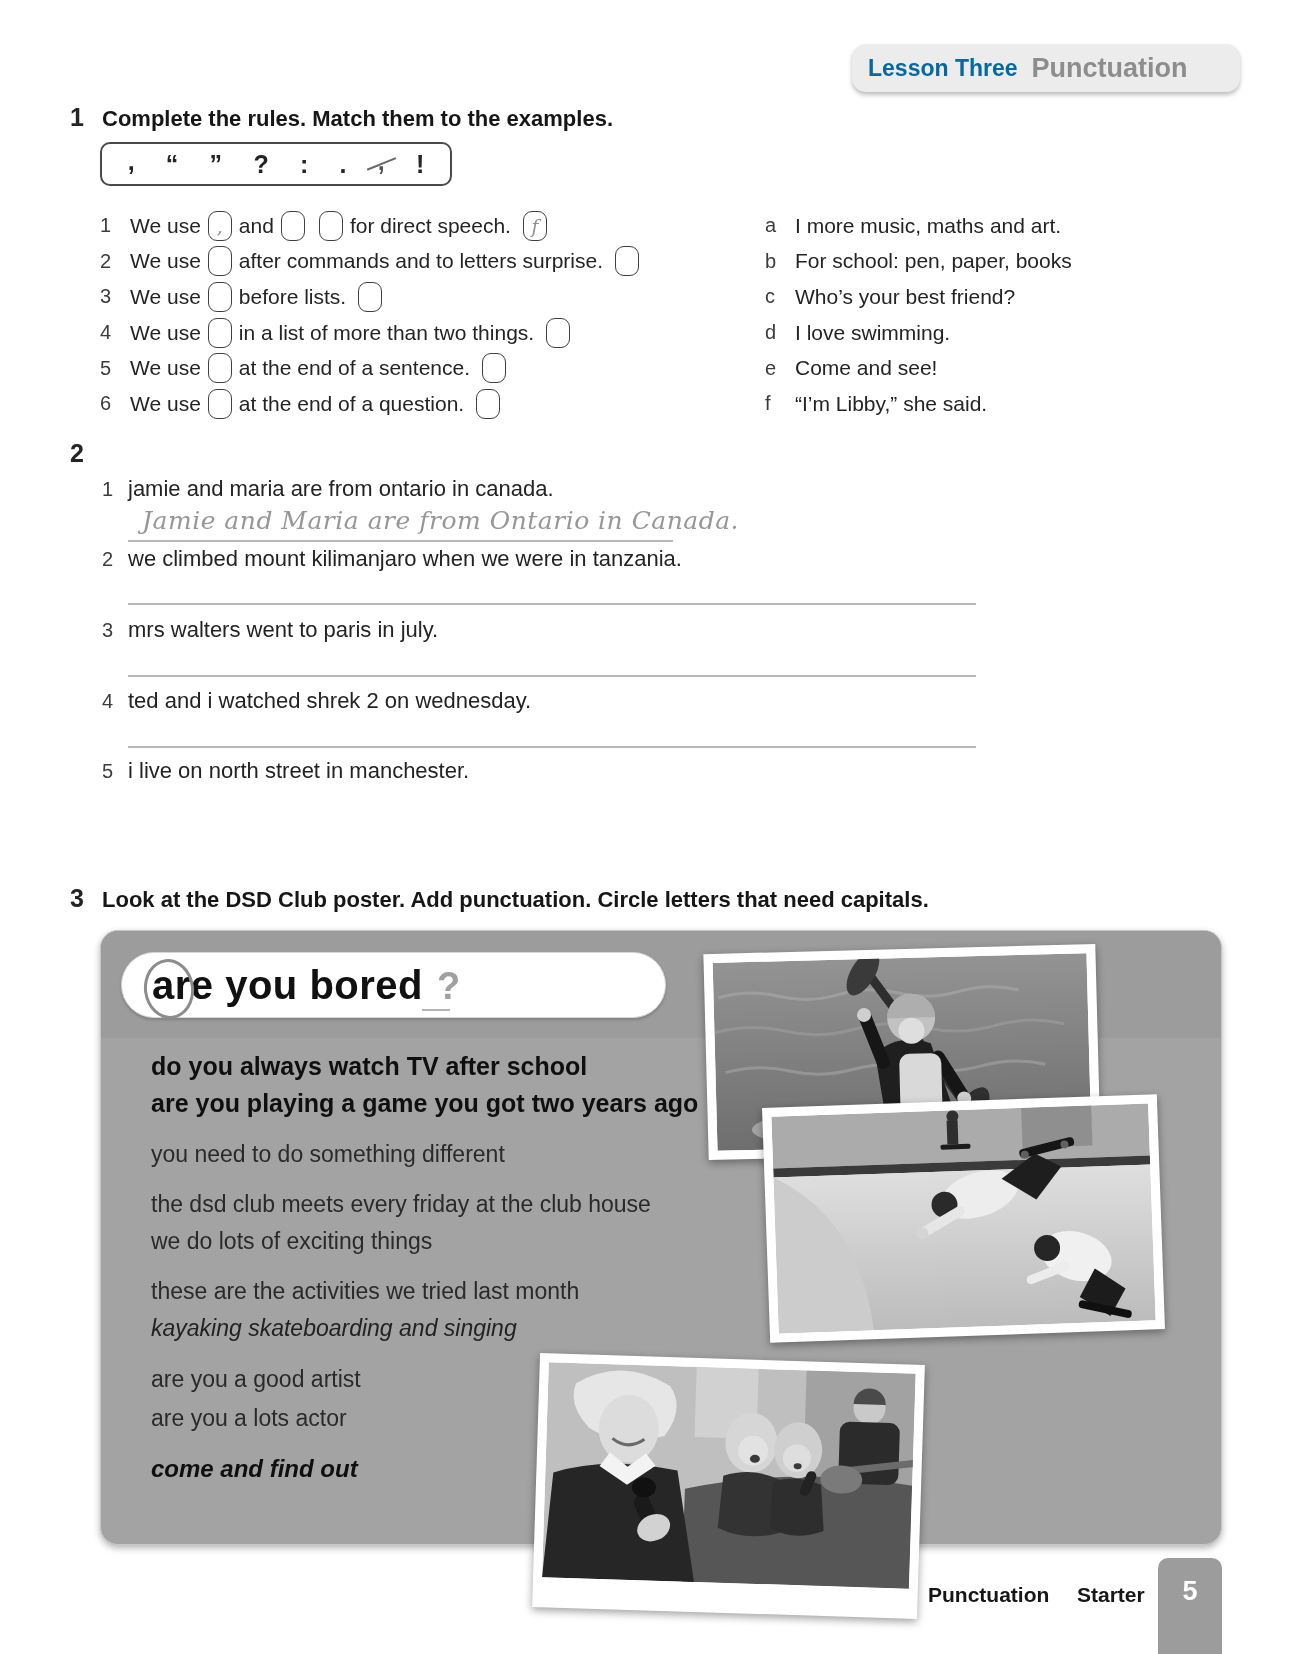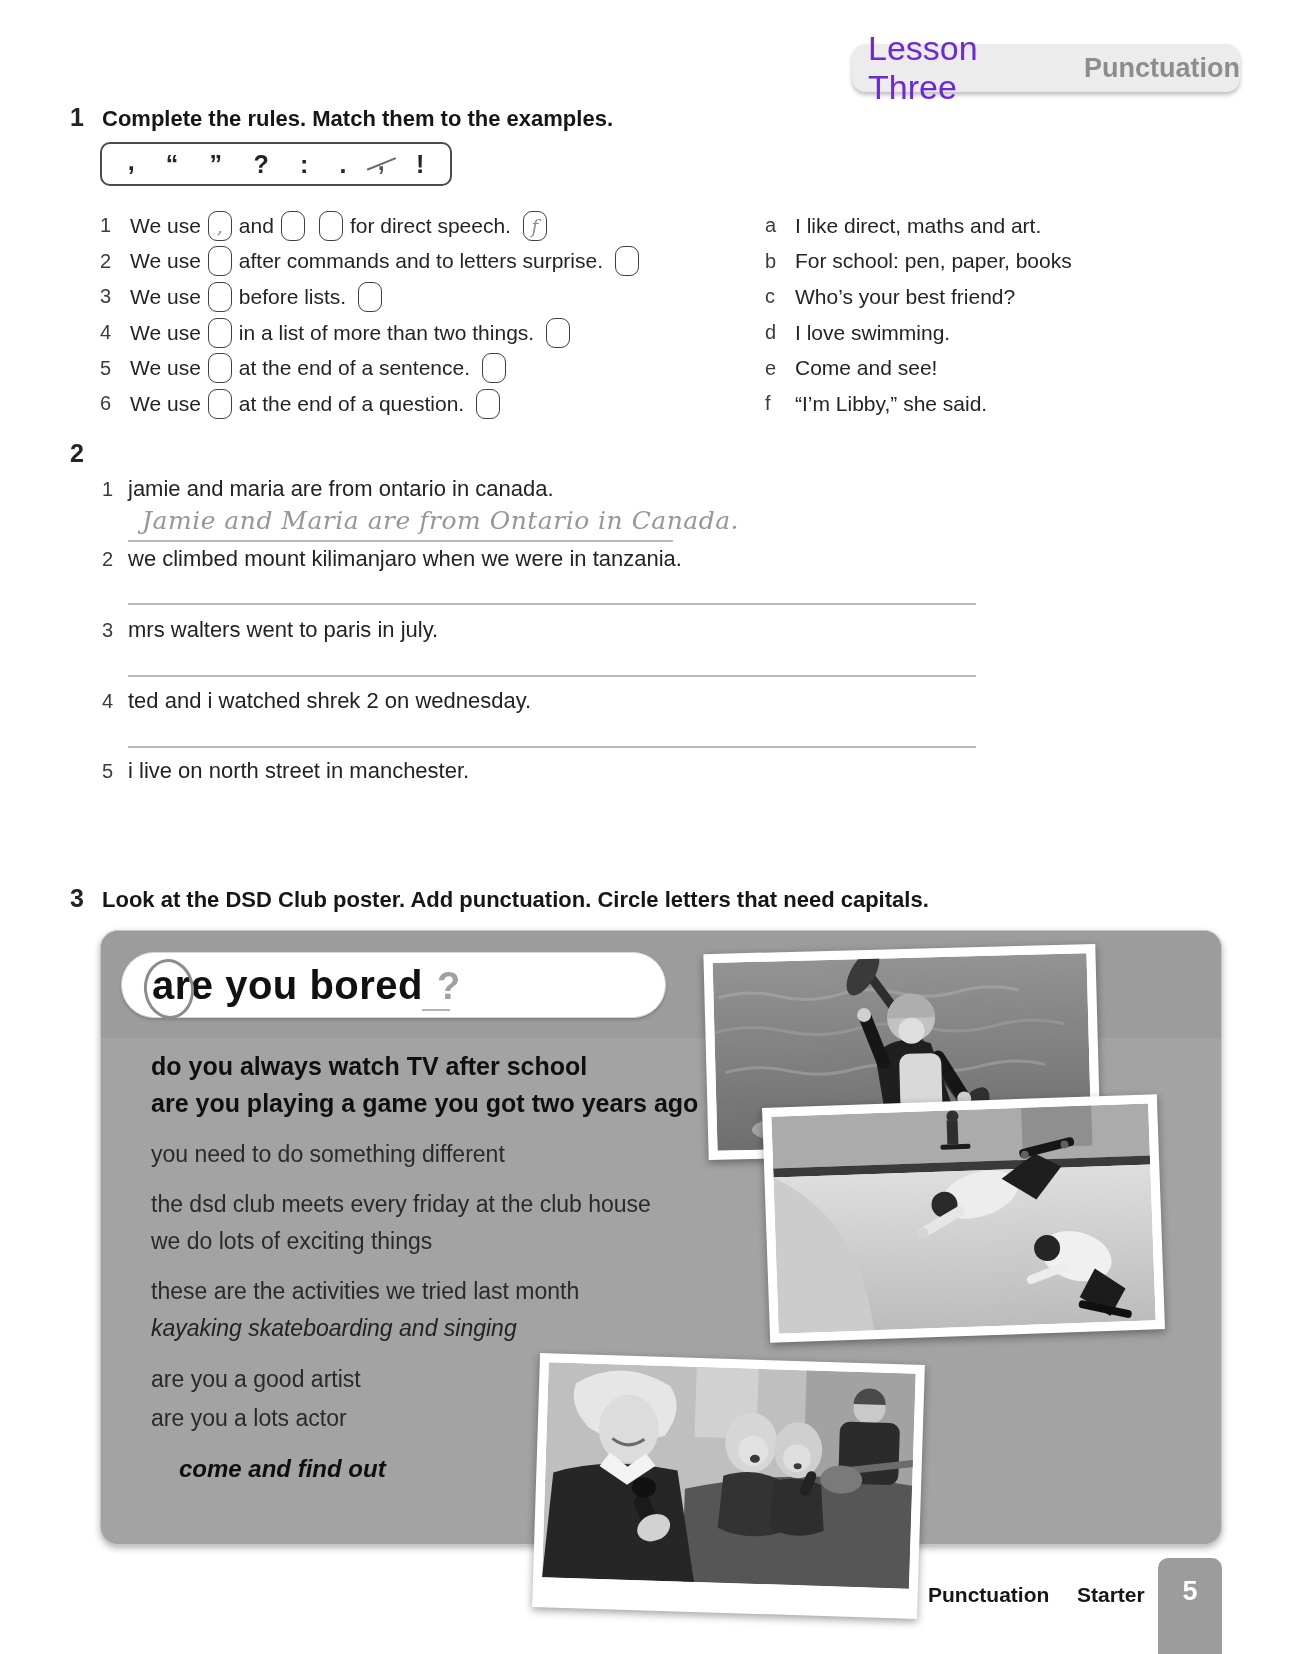--- a/index.html
+++ b/index.html
@@ -8,21 +8,21 @@
     font-family:"Liberation Sans", sans-serif; color:#1d1d1b; overflow:hidden;
   }
   .abs{position:absolute;}
 
   
   .lesson-box{
     left:852px; top:44px; width:388px; height:48px; background:#ececec;
     border-radius:14px; box-shadow:0 3px 4px rgba(0,0,0,0.25);
     display:flex; align-items:center; padding-left:16px; box-sizing:border-box;
   }
-  .lesson-name{font-weight:normal; font-size:34px; color:#6d28d9; margin-right:14px;}
+  .lesson-name{font-weight:bold; font-size:23px; color:#0369a1; margin-right:14px;}
   .lesson-topic{font-weight:bold; font-size:27px; color:#8d8d8d;}
 
   
   .ex-num{font-weight:bold; font-size:25px; color:#242424;}
   .ex-title{font-weight:bold; font-size:22px; color:#161616;}
 
   
   .symbol-box{
     left:100px; top:142px; width:352px; height:44px; border:2px solid #4a4a4a;
     border-radius:10px; display:flex; align-items:center; justify-content:space-around;
@@ -172,21 +172,21 @@
       <span class="rule-text">We use</span>
       <span class="slot"></span>
       <span class="rule-text">at the end of a question.</span>
       <span class="slot answer"></span>
     </div>
   </div>
 
   <div class="abs examples-col">
     <div class="exm-row">
       <span class="exm-letter">a</span>
-      <span>I like direct, maths and art.</span>
+      <span>I more music, maths and art.</span>
     </div>
     <div class="exm-row">
       <span class="exm-letter">b</span>
       <span>For school: pen, paper, books</span>
     </div>
     <div class="exm-row">
       <span class="exm-letter">c</span>
       <span>Who’s your best friend?</span>
     </div>
     <div class="exm-row">
@@ -250,21 +250,21 @@
 
     <div class="poster-line pl-bold" style="top:172px;">are you playing a game you got two years ago</div>
     <div class="poster-line pl-bold" style="top:135px;">do you always watch TV after school</div>
     <div class="poster-line pl-reg" style="top:273px;">the dsd club meets every friday at the club house</div>
     <div class="poster-line pl-reg" style="top:223px;">you need to do something different</div>
     <div class="poster-line pl-reg" style="top:310px;">we do lots of exciting things</div>
     <div class="poster-line pl-reg" style="top:360px;">these are the activities we tried last month</div>
     <div class="poster-line pl-italic" style="top:397px;">kayaking skateboarding and singing</div>
     <div class="poster-line pl-reg" style="top:448px;">are you a good artist</div>
     <div class="poster-line pl-reg" style="top:487px;">are you a lots actor</div>
-    <div class="poster-line pl-bold-italic" style="top:538px;margin-left:28px;">come and find out</div>
+    <div class="poster-line pl-bold-italic" style="top:538px;">come and find out</div>
 
     <div class="photo photo-kayak">
       <svg width="374" height="188" viewBox="0 0 374 188" xmlns="http://www.w3.org/2000/svg">
         <defs>
           <linearGradient id="kw" x1="0" y1="0" x2="0" y2="1">
             <stop offset="0" stop-color="#939393"></stop>
               <stop offset="1" stop-color="#6e6e6e"></stop>
           </linearGradient>
         </defs>
         <rect width="374" height="188" fill="url(#kw)"></rect>

